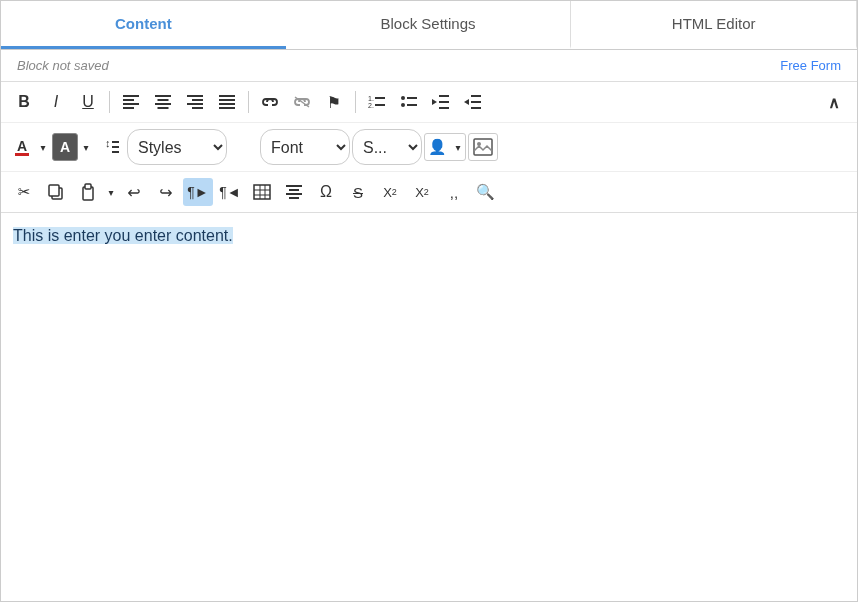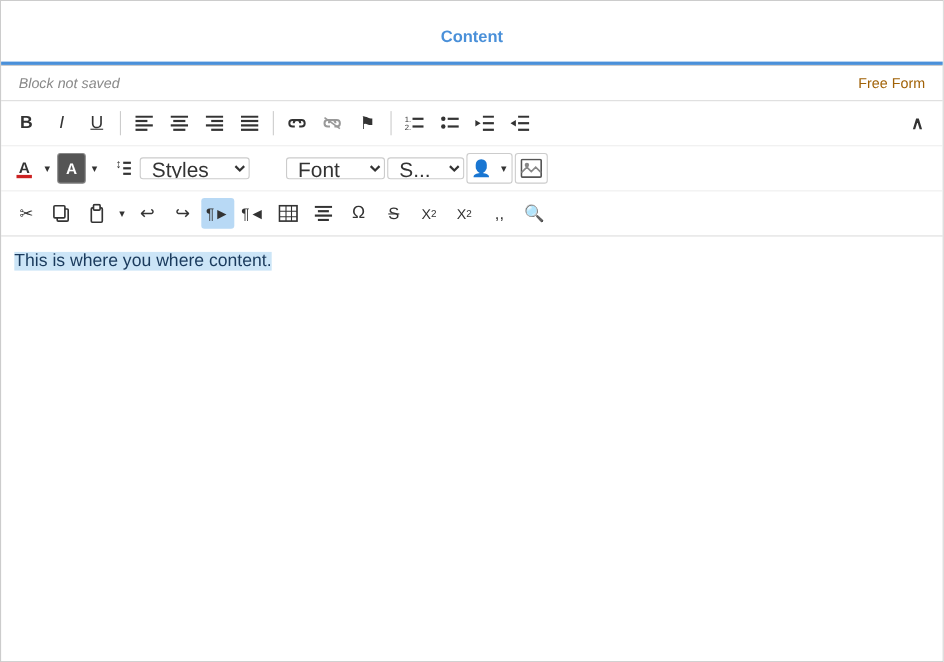--- a/index.html
+++ b/index.html
@@ -25,21 +25,20 @@
       background: #fff;
     }
     .tab {
       padding: 14px 40px;
       cursor: pointer;
       font-size: 15px;
       color: #555;
       border-bottom: 3px solid transparent;
       text-align: center;
       flex: 1;
-      margin-top: 10px;
     }
     .tab.active {
       color: #4a90d9;
       font-weight: bold;
       border-bottom: 3px solid #4a90d9;
     }
     .tab:not(.active) {
       border-right: 1px solid #ddd;
     }
     
@@ -49,21 +48,21 @@
       align-items: center;
       padding: 8px 16px;
       font-size: 13px;
       color: #888;
       gap: 48px;
     }
     .status-bar .block-status {
       font-style: italic;
     }
     .status-bar .form-type {
-      color: #a16207;
+      color: #3b82f6;
     }
     
     .toolbar-area {
       border-top: 1px solid #ddd;
       border-bottom: 1px solid #ddd;
     }
     .toolbar-row {
       display: flex;
       align-items: center;
       padding: 6px 8px;
@@ -90,25 +89,25 @@
     .toolbar-btn.active {
       background: #b8d9f5;
     }
     .toolbar-divider {
       width: 1px;
       height: 22px;
       background: #ccc;
       margin: 0 4px;
     }
     .toolbar-select {
-      height: 20px;
+      height: 36px;
       border: 1px solid #ccc;
-      border-radius: 3px;
+      border-radius: 13px;
       padding: 0 6px;
-      font-size: 19px;
+      font-size: 16px;
       cursor: pointer;
       background: white;
       color: #333;
     }
     .toolbar-select-wide {
       width: 100px;
     }
     .toolbar-select-medium {
       width: 90px;
       margin-left: 31px;
@@ -135,20 +134,22 @@
     
     .spacer { flex: 1; }
   </style>
 </head>
 <body>
 
 <div class="container">
 
   <div class="tabs">
     <div class="tab active">Content</div>
+    <div class="tab">Block Settings</div>
+    <div class="tab">HTML Editor</div>
   </div>
 
   <div class="status-bar">
     <span class="block-status">Block not saved</span>
     <span class="form-type">Free Form</span>
   </div>
 
   <div class="toolbar-area">
 
     <div class="toolbar-row">
@@ -340,16 +341,16 @@
       <button class="toolbar-btn" style="font-size:16px;">Ω</button>
       <button class="toolbar-btn" style="font-size:15px; text-decoration:line-through;">S</button>
       <button class="toolbar-btn" style="font-size:13px;">X<sub style="font-size:9px;">2</sub></button>
       <button class="toolbar-btn" style="font-size:13px;">X<sup style="font-size:9px;">2</sup></button>
       <button class="toolbar-btn" style="font-size:15px;">,,</button>
       <button class="toolbar-btn" style="font-size:15px;">🔍</button>
     </div>
   </div>
 
   <div class="content-area">
-    <span class="content-text">This is where you where content.</span>
+    <span class="content-text">This is enter you enter content.</span>
   </div>
 
 </div>
 
 </body></html>

